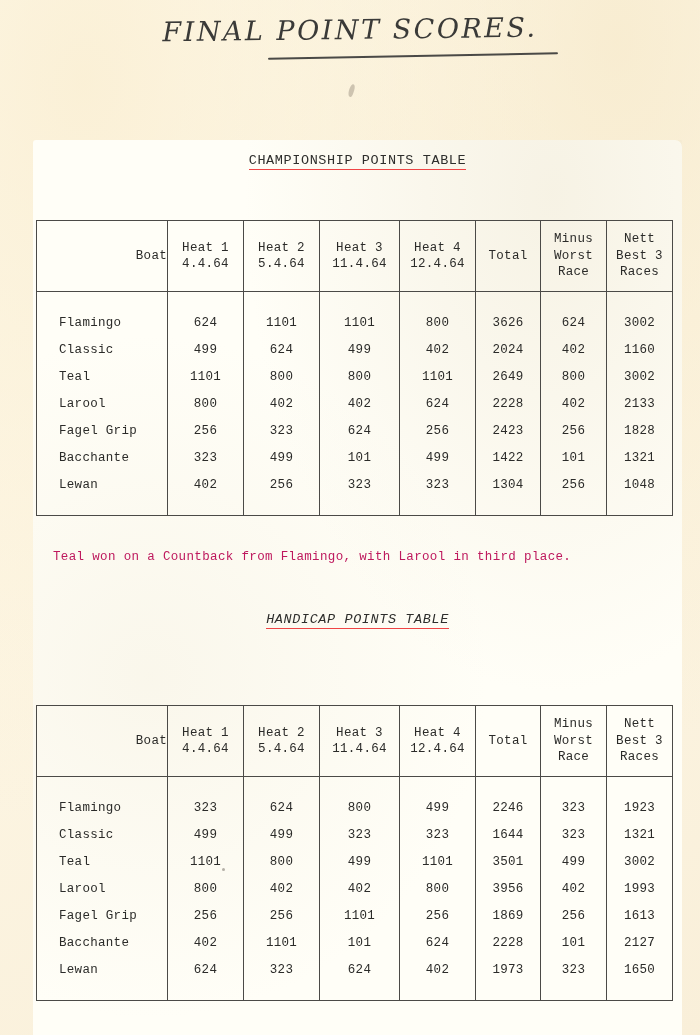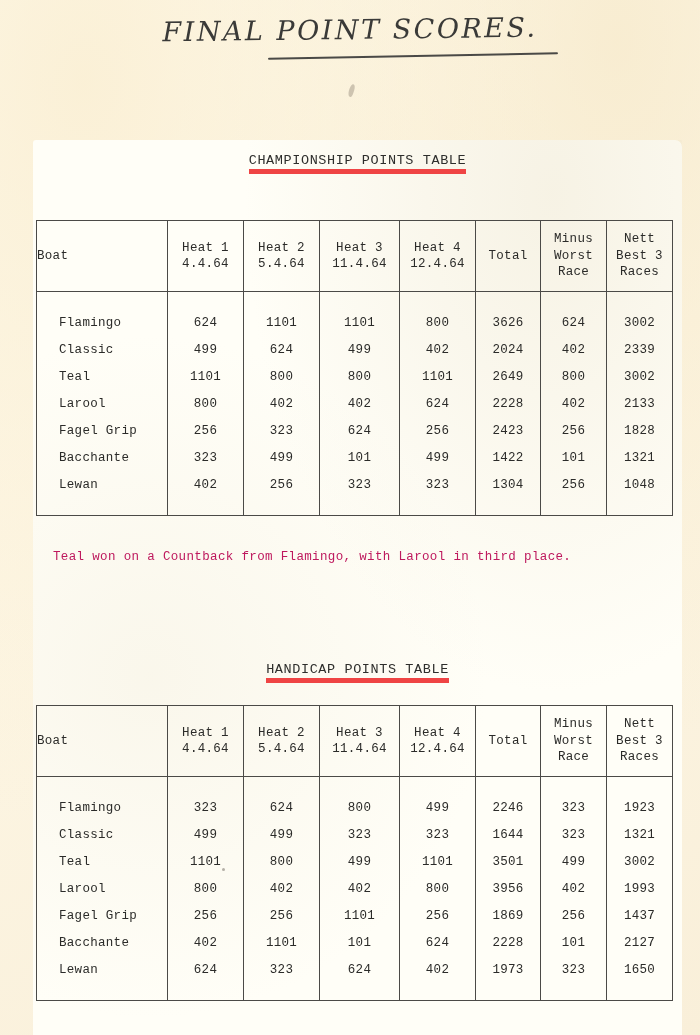--- a/index.html
+++ b/index.html
@@ -91,26 +91,26 @@
   .section-heading {
     position: absolute;
     width: 649px;
     left: 33px;
     text-align: center;
     font-size: 13.5px;
     letter-spacing: 0.6px;
     color: #2e2e2c;
   }
   .section-heading span {
-    border-bottom: 5px solid #ef4444;
+    border-bottom: 1px solid #ef4444;
     padding-bottom: 1px;
     margin-top: 16px;
   }
   #heading-championship { top: 153px; }
-  #heading-handicap { top: 662px; }
+  #heading-handicap { top: 612px; font-style: italic; }
 
   
   .points-table {
     position: absolute;
     left: 36px;
     width: 636px;
     border-collapse: collapse;
     table-layout: fixed;
     background: transparent;
     color: #2b2b29;
@@ -127,21 +127,21 @@
 
   .points-table thead th {
     height: 70px;
     vertical-align: middle;
     text-align: center;
     line-height: 1.32;
     font-size: 12.5px;
     letter-spacing: 0.3px;
   }
   .points-table thead th.col-boat {
-    text-align: left;
+    text-align: right;
   }
 
   
   .points-table td {
     height: 27px;
     text-align: center;
     vertical-align: middle;
     letter-spacing: 0.3px;
   }
   .points-table td.cell-boat {
@@ -281,21 +281,21 @@
       <td>3002</td>
     </tr>
     <tr>
       <td class="cell-boat">Classic</td>
       <td>499</td>
       <td>624</td>
       <td>499</td>
       <td>402</td>
       <td>2024</td>
       <td>402</td>
-      <td>2339</td>
+      <td>1160</td>
     </tr>
     <tr>
       <td class="cell-boat">Teal</td>
       <td>1101</td>
       <td>800</td>
       <td>800</td>
       <td>1101</td>
       <td>2649</td>
       <td>800</td>
       <td>3002</td>
@@ -458,21 +458,21 @@
       <td>1993</td>
     </tr>
     <tr>
       <td class="cell-boat">Fagel Grip</td>
       <td>256</td>
       <td>256</td>
       <td>1101</td>
       <td>256</td>
       <td>1869</td>
       <td>256</td>
-      <td>1437</td>
+      <td>1613</td>
     </tr>
     <tr>
       <td class="cell-boat">Bacchante</td>
       <td>402</td>
       <td>1101</td>
       <td>101</td>
       <td>624</td>
       <td>2228</td>
       <td>101</td>
       <td>2127</td>

